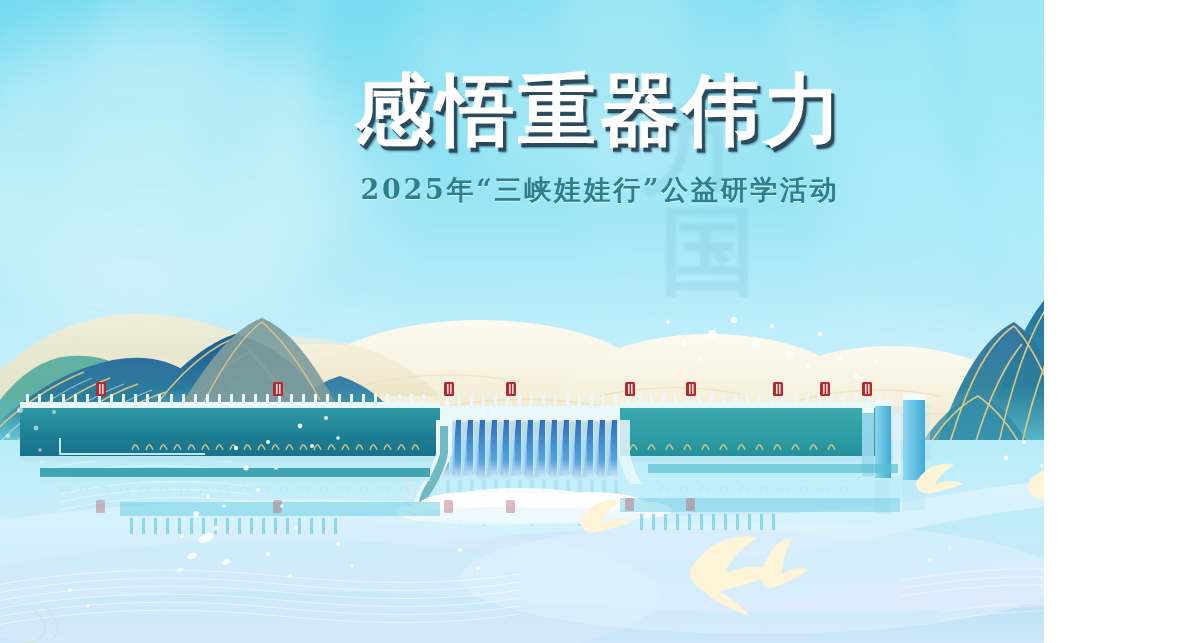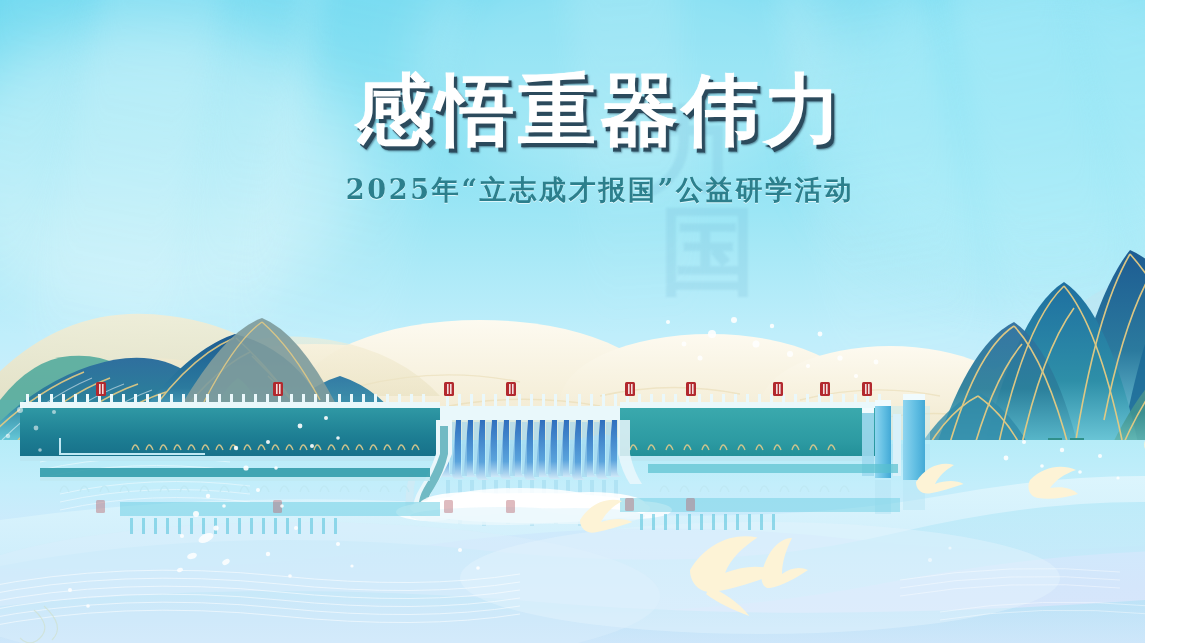--- a/index.html
+++ b/index.html
@@ -1,20 +1,20 @@
 <!DOCTYPE html>
 <html lang="zh"><head>
 <meta charset="utf-8">
 <style>
   html,body{margin:0;padding:0;background:#fff;}
   body{font-family:"Liberation Sans","DejaVu Sans",sans-serif;}
 
   .banner{
     position:relative;
-    width:1145px;height:643px;
+    width:1044px;height:643px;
     overflow:hidden;
     background:linear-gradient(180deg,#63d6ef 0%,#7fdff2 18%,#a5e8f6 38%,#bfeefb 52%,#cdeefc 62%,#c9e9fb 72%,#cfeafb 85%,#d7e7fa 100%);
   }
 
   
   .sky-rays{position:absolute;left:0;top:0;width:1200px;height:420px;overflow:hidden;}
   .ray{position:absolute;top:-120px;background:linear-gradient(180deg,rgba(255,255,255,.55),rgba(255,255,255,0));filter:blur(14px);transform-origin:top center;}
   .r1{left:120px;width:130px;height:520px;transform:rotate(11deg);opacity:.55;}
   .r2{left:250px;width:90px;height:480px;transform:rotate(9deg);opacity:.4;}
   .r3{left:330px;width:160px;height:540px;transform:rotate(13deg);opacity:.35;}
@@ -779,16 +779,16 @@
       </g>
 
       <g transform="translate(916,62) scale(.95)">
         <path d="M0 0 C10 -16 26 -22 40 -18 C30 -12 24 -6 20 2 C32 -2 42 -2 50 2 C38 6 26 10 14 12 C6 13 0 8 0 0 Z"></path>
       </g>
     </g>
   </svg>
 
   <div class="title-wrap">
     <div class="title-line l1">感悟重器伟力</div>
-    <div class="subtitle">2025年“立志成才报国”公益研学活动</div>
+    <div class="subtitle">2025年“三峡娃娃行”公益研学活动</div>
   </div>
 
 </div>
 
 </body></html>

